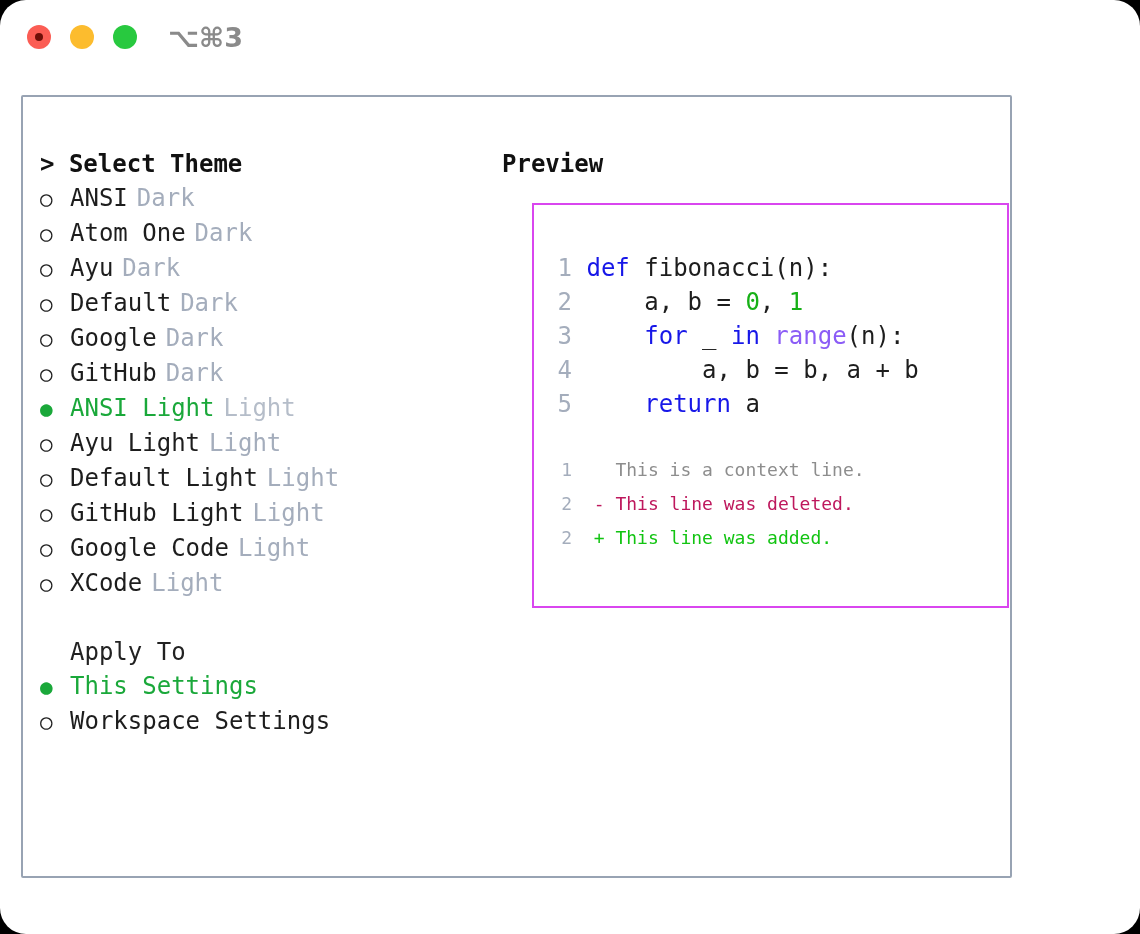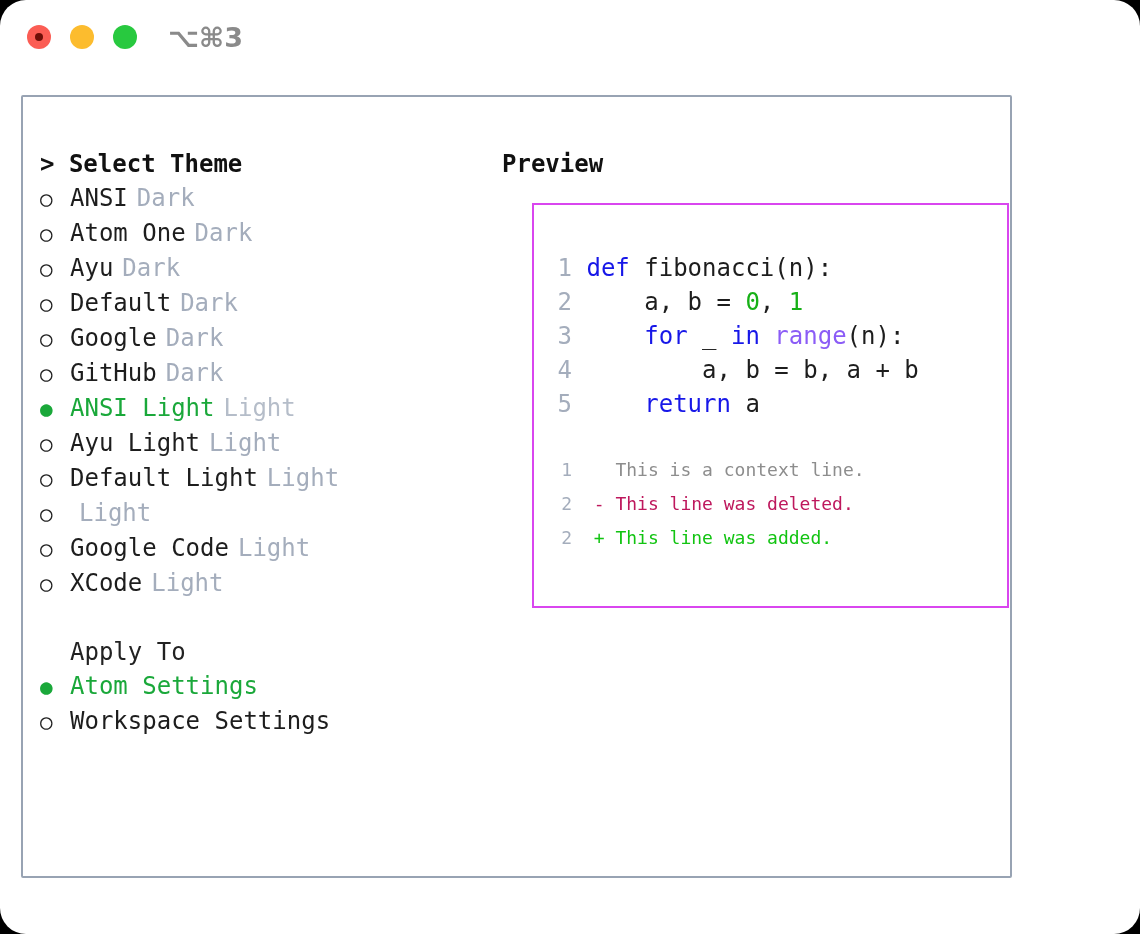--- a/index.html
+++ b/index.html
@@ -209,31 +209,31 @@
       <div id="theme-list">
           <div class="opt-row"><span class="marker">○</span><span class="opt-name">ANSI</span><span class="opt-tag">Dark</span></div>
           <div class="opt-row"><span class="marker">○</span><span class="opt-name">Atom One</span><span class="opt-tag">Dark</span></div>
           <div class="opt-row"><span class="marker">○</span><span class="opt-name">Ayu</span><span class="opt-tag">Dark</span></div>
           <div class="opt-row"><span class="marker">○</span><span class="opt-name">Default</span><span class="opt-tag">Dark</span></div>
           <div class="opt-row"><span class="marker">○</span><span class="opt-name">Google</span><span class="opt-tag">Dark</span></div>
           <div class="opt-row"><span class="marker">○</span><span class="opt-name">GitHub</span><span class="opt-tag">Dark</span></div>
           <div class="opt-row selected"><span class="marker sel">●</span><span class="opt-name">ANSI Light</span><span class="opt-tag">Light</span></div>
           <div class="opt-row"><span class="marker">○</span><span class="opt-name">Ayu Light</span><span class="opt-tag">Light</span></div>
           <div class="opt-row"><span class="marker">○</span><span class="opt-name">Default Light</span><span class="opt-tag">Light</span></div>
-          <div class="opt-row"><span class="marker">○</span><span class="opt-tag">Light</span></div>
+          <div class="opt-row"><span class="marker">○</span><span class="opt-name">GitHub Light</span><span class="opt-tag">Light</span></div>
           <div class="opt-row"><span class="marker">○</span><span class="opt-name">Google Code</span><span class="opt-tag">Light</span></div>
           <div class="opt-row"><span class="marker">○</span><span class="opt-name">XCode</span><span class="opt-tag">Light</span></div>
         </div>
 
       <div class="spacer-sm"></div>
 
       <div class="heading-sub">Apply To</div>
 
       <div id="apply-list">
-          <div class="opt-row selected"><span class="marker sel">●</span><span class="opt-name">Atom Settings</span></div>
+          <div class="opt-row selected"><span class="marker sel">●</span><span class="opt-name">This Settings</span></div>
           <div class="opt-row"><span class="marker">○</span><span class="opt-name">Workspace Settings</span></div>
         </div>
 
       <div class="spacer-sm"></div>
 
     </div>
 
     <div class="right-col">
       <div class="heading">Preview</div>
 

